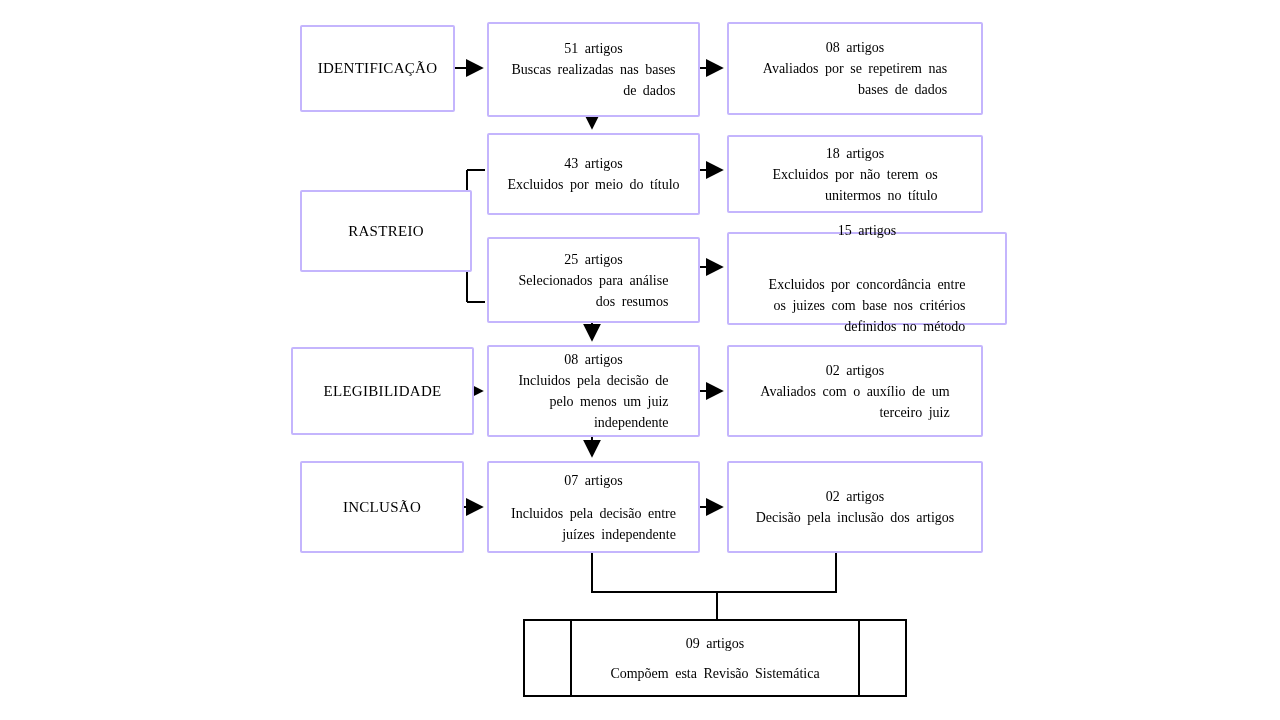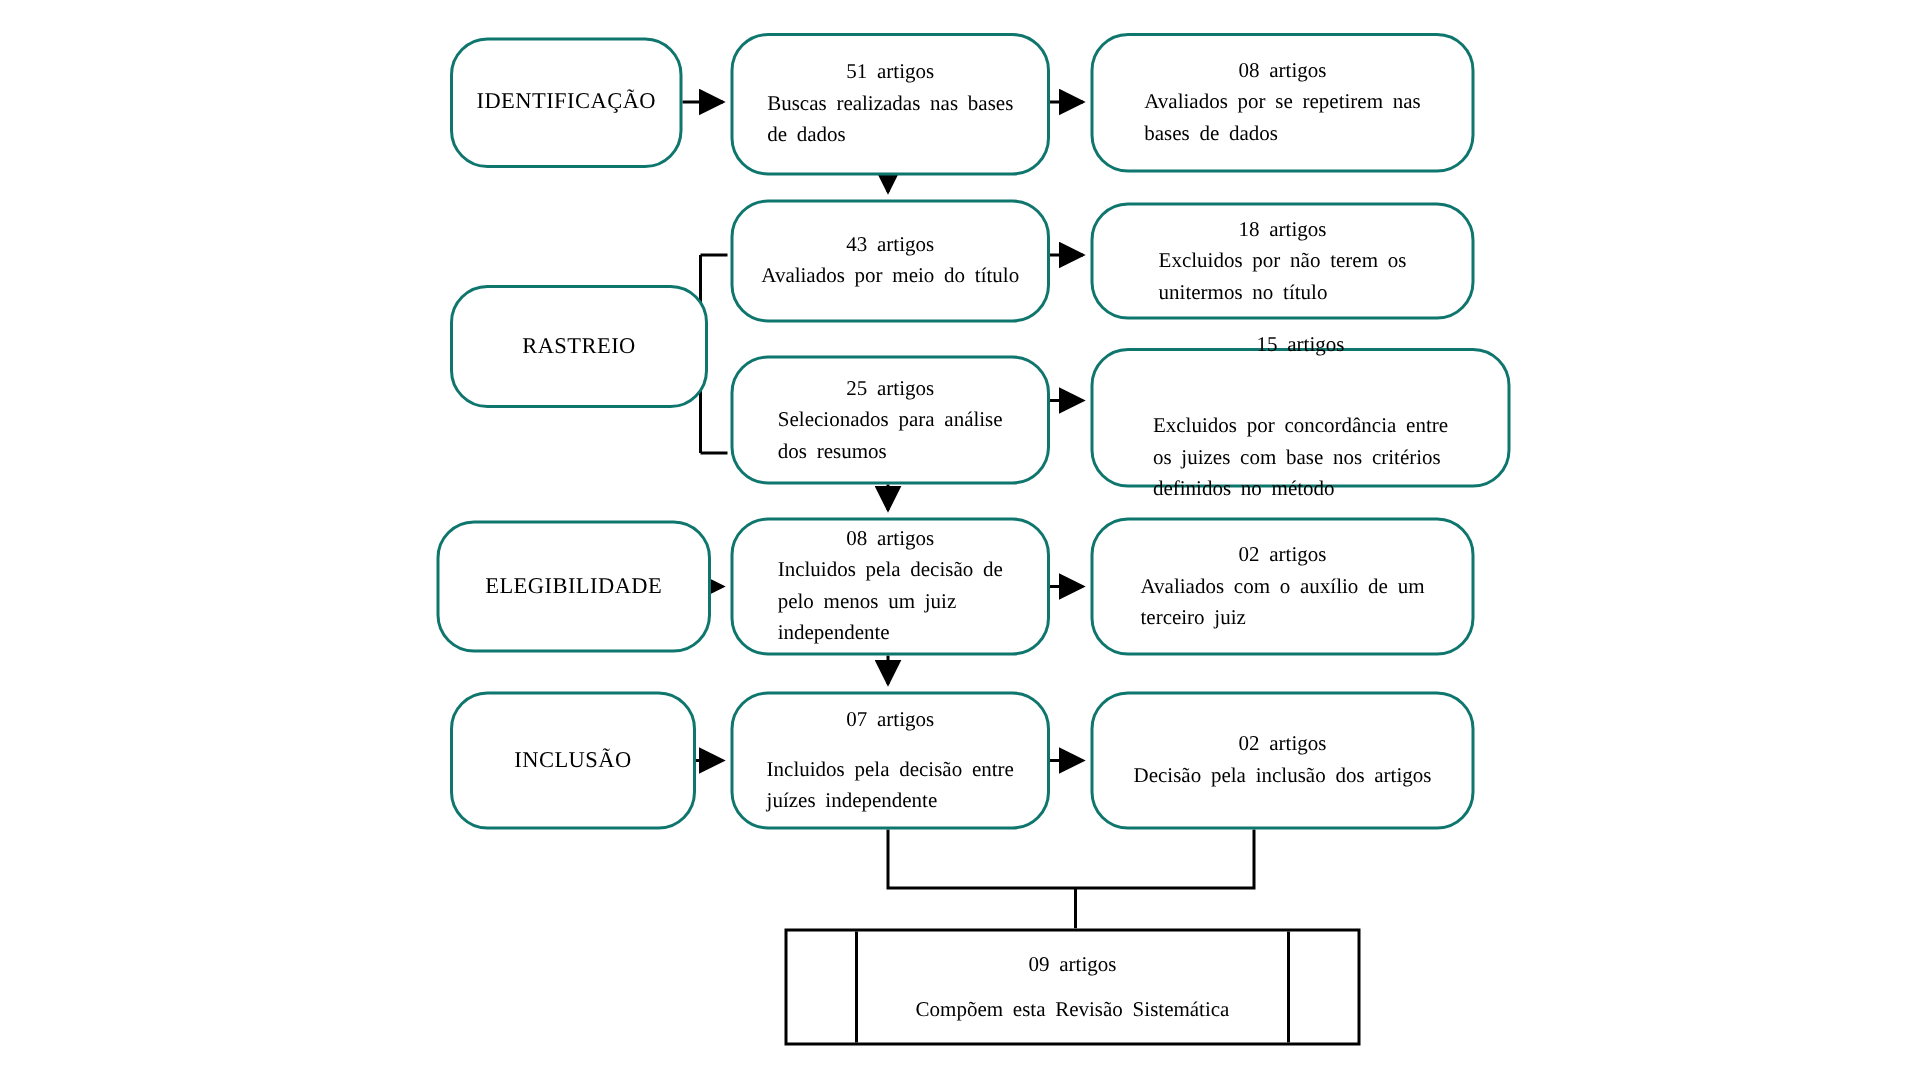--- a/index.html
+++ b/index.html
@@ -18,28 +18,28 @@
   }
   #wires {
     position: absolute;
     left: 0; top: 0;
     width: 1280px; height: 720px;
     pointer-events: none;
   }
   .box {
     position: absolute;
     box-sizing: border-box;
-    border: 2px solid #0f766e;
-    border-radius: 25px;
+    border: 2px solid #c4b5fd;
+    border-radius: 2px;
     background: #ffffff;
     display: flex;
     flex-direction: column;
     align-items: center;
     justify-content: center;
-    text-align: left;
+    text-align: right;
     font-size: 14px;
     line-height: 1.5;
     word-spacing: 3px;
     padding: 4px 10px;
   }
   .stage {
     font-size: 15px;
     letter-spacing: 0.3px;
     word-spacing: 0;
   }
@@ -122,21 +122,21 @@
     <span>INCLUSÃO</span>
   </div>
 
   <div class="box" style="left:487px; top:22px; width:213px; height:95px;">
     <div>51 artigos</div>
     <div class="desc">Buscas realizadas nas bases
 de dados</div>
   </div>
   <div class="box" style="left:487px; top:133px; width:213px; height:82px;">
     <div>43 artigos</div>
-    <div class="desc">Avaliados por meio do título</div>
+    <div class="desc">Excluidos por meio do título</div>
   </div>
   <div class="box" style="left:487px; top:237px; width:213px; height:86px;">
     <div>25 artigos</div>
     <div class="desc">Selecionados para análise
 dos resumos</div>
   </div>
   <div class="box" style="left:487px; top:345px; width:213px; height:92px;">
     <div>08 artigos</div>
     <div class="desc">Incluidos pela decisão de
 pelo menos um juiz

